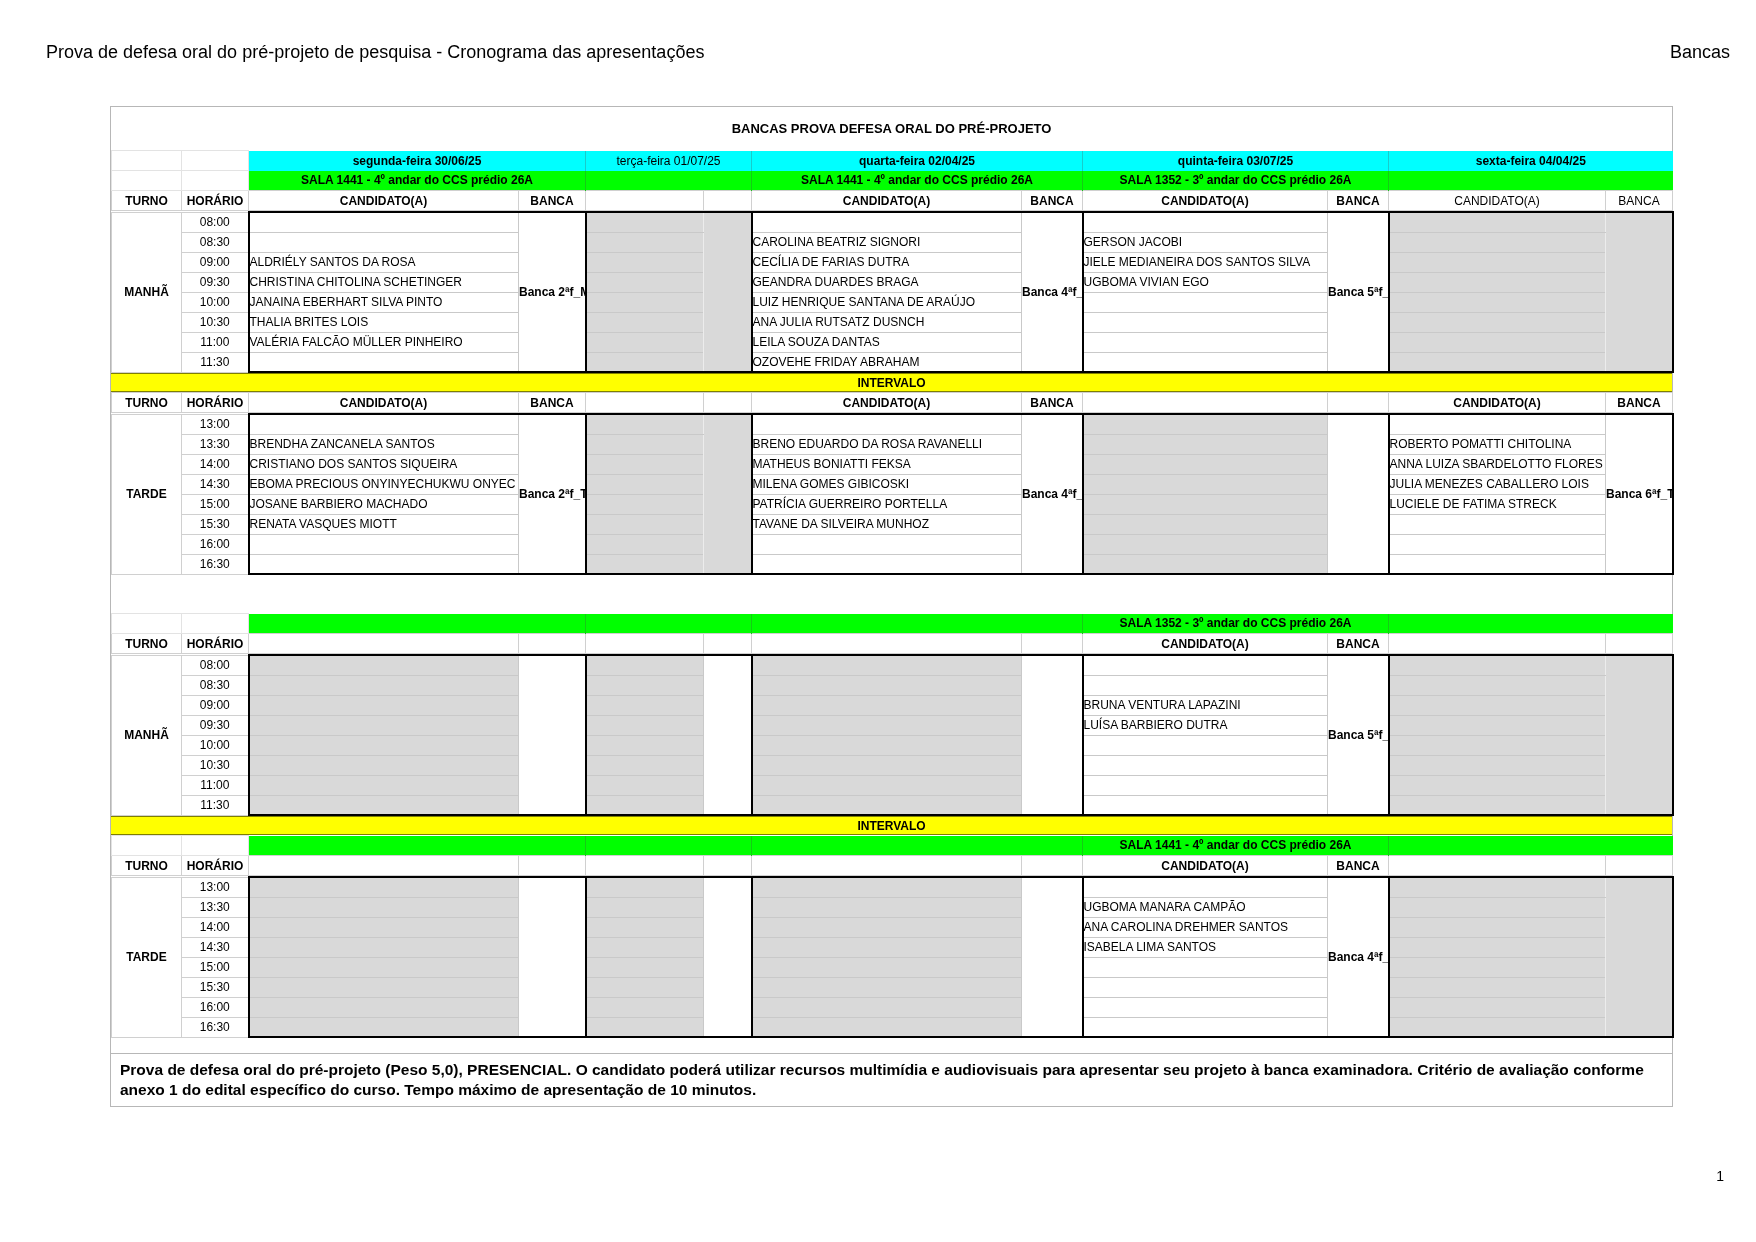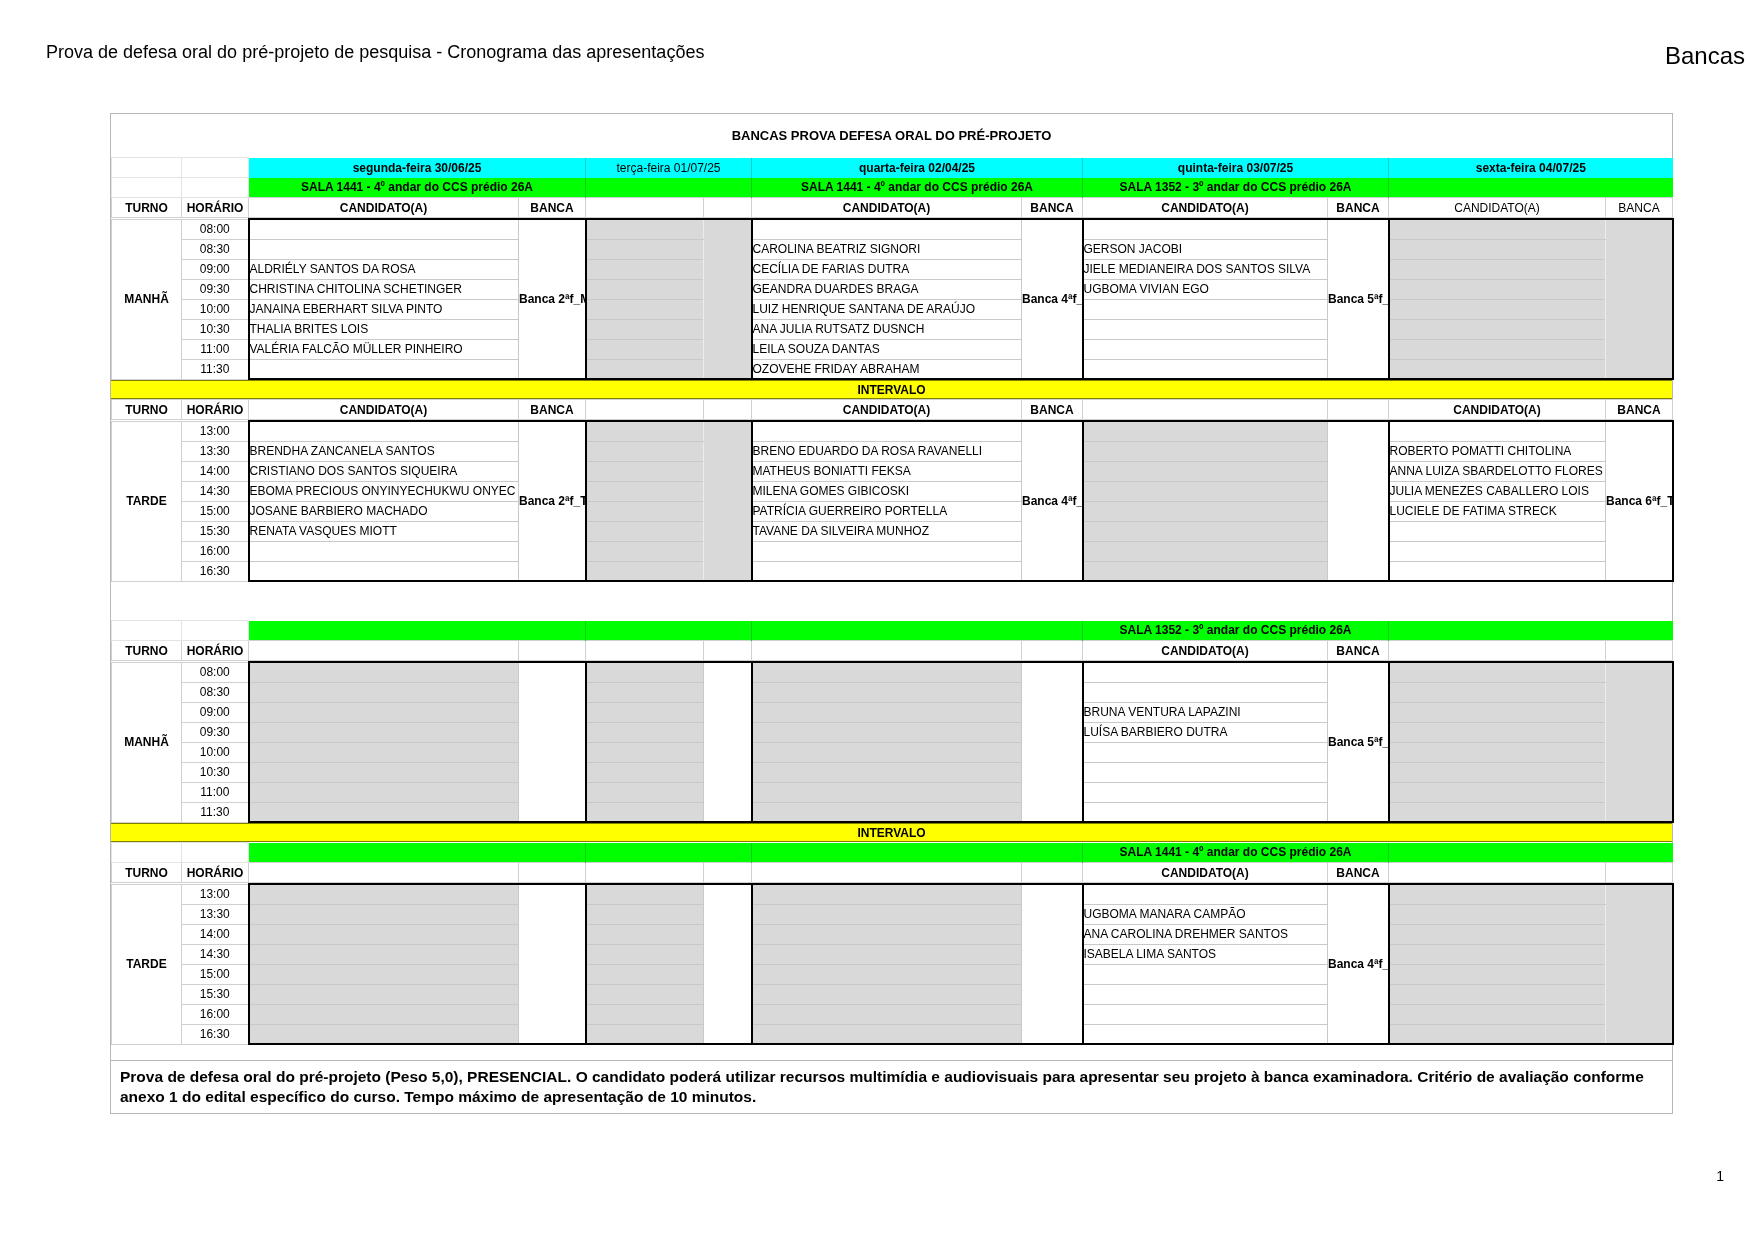--- a/index.html
+++ b/index.html
@@ -1,22 +1,22 @@
 <!DOCTYPE html>
 <html><head>
 <meta charset="utf-8">
 <style>
   html,body{margin:0;padding:0;}
   body{
     width:1756px;height:1242px;position:relative;background:#ffffff;color:#000;
     font-family:"Liberation Sans", sans-serif;
   }
   .page-title{position:absolute;left:46px;top:42px;font-size:18px;}
-  .corner-label{position:absolute;right:11px;top:42px;font-size:24px;}
-  .container{position:absolute;left:110px;top:113px;width:1561px;border:1px solid #b7b7b7;background:#fff;}
+  .corner-label{position:absolute;right:26px;top:42px;font-size:18px;}
+  .container{position:absolute;left:110px;top:106px;width:1561px;border:1px solid #b7b7b7;background:#fff;}
   .tbl-title{height:43px;display:flex;align-items:center;justify-content:center;font-weight:bold;font-size:13px;}
   table.sched{border-collapse:collapse;table-layout:fixed;width:1561px;font-size:12px;}
   table.sched td{padding:0;overflow:hidden;white-space:nowrap;height:20px;box-sizing:border-box;}
   .blank{background:#fff;border:1px solid #e3e3e3;}
   .cyan{background:#00FFFF;text-align:center;height:21px;border-left:1px solid #17cccc;}
   .cyan.bold{font-weight:bold;}
   .green{background:#00FF00;text-align:center;font-weight:bold;border-left:1px solid #14cc14;}
   .colh{height:22px;text-align:center;font-weight:bold;border:1px solid #d0d0d0;background:#fff;}
   .colh.reg{font-weight:normal;}
   .turno{font-weight:bold;text-align:center;vertical-align:middle;border:1px solid #d0d0d0;background:#fff;}
@@ -62,21 +62,21 @@
         <col style="width:67px">
       </colgroup>
     <tbody>
         <tr>
       <td class="blank"></td>
       <td class="blank"></td>
       <td class="cyan bold" colspan="2">segunda-feira 30/06/25</td>
       <td class="cyan" colspan="2">terça-feira 01/07/25</td>
       <td class="cyan bold" colspan="2">quarta-feira 02/04/25</td>
       <td class="cyan bold" colspan="2">quinta-feira 03/07/25</td>
-      <td class="cyan bold" colspan="2">sexta-feira 04/07/25</td>
+      <td class="cyan bold" colspan="2">sexta-feira 04/04/25</td>
     </tr>
     <tr>
       <td class="blank"></td>
       <td class="blank"></td>
       <td class="green" colspan="2">SALA 1441 - 4º andar do CCS prédio 26A</td>
       <td class="green" colspan="2"></td>
       <td class="green" colspan="2">SALA 1441 - 4º andar do CCS prédio 26A</td>
       <td class="green" colspan="2">SALA 1352 - 3º andar do CCS prédio 26A</td>
       <td class="green" colspan="2"></td>
     </tr>

